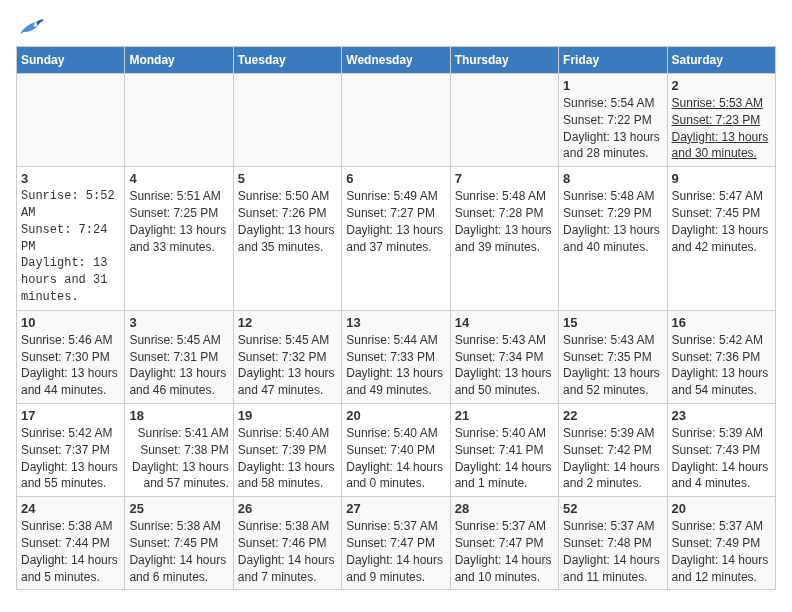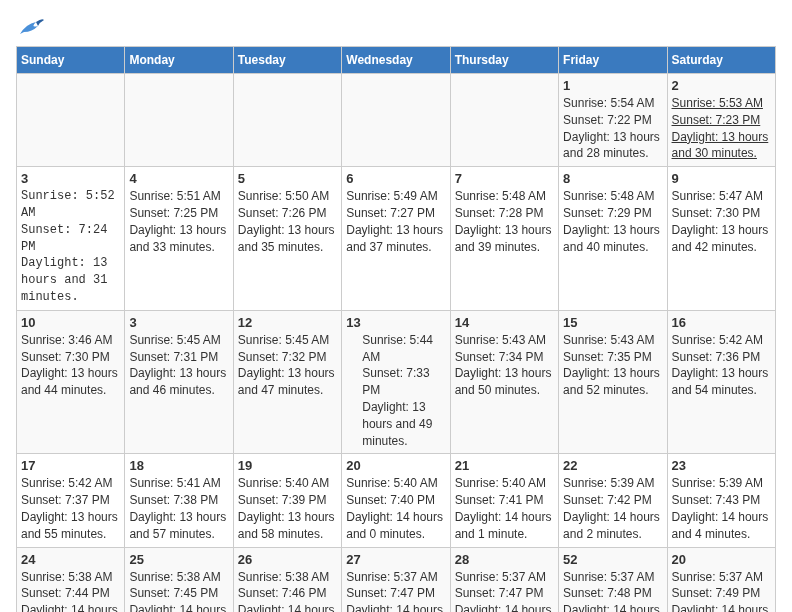--- a/index.html
+++ b/index.html
@@ -173,46 +173,46 @@
         </td>
         <td>
           <span class="day-number">8</span>
           <div class="day-info" style="white-space: pre-line;">Sunrise: 5:48 AM
 Sunset: 7:29 PM
 Daylight: 13 hours and 40 minutes.</div>
         </td>
         <td>
           <span class="day-number">9</span>
           <div class="day-info" style="white-space: pre-line;">Sunrise: 5:47 AM
-Sunset: 7:30 PM
+Sunset: 7:45 PM
 Daylight: 13 hours and 42 minutes.</div>
         </td>
       </tr>
       <tr>
         <td>
           <span class="day-number">10</span>
-          <div class="day-info" style="white-space: pre-line;">Sunrise: 3:46 AM
+          <div class="day-info" style="white-space: pre-line;">Sunrise: 5:46 AM
 Sunset: 7:30 PM
 Daylight: 13 hours and 44 minutes.</div>
         </td>
         <td>
           <span class="day-number">3</span>
           <div class="day-info" style="white-space: pre-line;">Sunrise: 5:45 AM
 Sunset: 7:31 PM
 Daylight: 13 hours and 46 minutes.</div>
         </td>
         <td>
           <span class="day-number">12</span>
           <div class="day-info" style="white-space: pre-line;">Sunrise: 5:45 AM
 Sunset: 7:32 PM
 Daylight: 13 hours and 47 minutes.</div>
         </td>
         <td>
           <span class="day-number">13</span>
-          <div class="day-info" style="white-space: pre-line; margin-left: 16px;">Sunrise: 5:44 AM
+          <div class="day-info" style="white-space: pre-line;">Sunrise: 5:44 AM
 Sunset: 7:33 PM
 Daylight: 13 hours and 49 minutes.</div>
         </td>
         <td>
           <span class="day-number">14</span>
           <div class="day-info" style="white-space: pre-line;">Sunrise: 5:43 AM
 Sunset: 7:34 PM
 Daylight: 13 hours and 50 minutes.</div>
         </td>
         <td>
@@ -230,21 +230,21 @@
       </tr>
       <tr>
         <td>
           <span class="day-number">17</span>
           <div class="day-info" style="white-space: pre-line;">Sunrise: 5:42 AM
 Sunset: 7:37 PM
 Daylight: 13 hours and 55 minutes.</div>
         </td>
         <td>
           <span class="day-number">18</span>
-          <div class="day-info" style="white-space: pre-line;">Sunrise: 5:41 AM
+          <div class="day-info" style="white-space: pre-line; text-align: right;">Sunrise: 5:41 AM
 Sunset: 7:38 PM
 Daylight: 13 hours and 57 minutes.</div>
         </td>
         <td>
           <span class="day-number">19</span>
           <div class="day-info" style="white-space: pre-line;">Sunrise: 5:40 AM
 Sunset: 7:39 PM
 Daylight: 13 hours and 58 minutes.</div>
         </td>
         <td>

